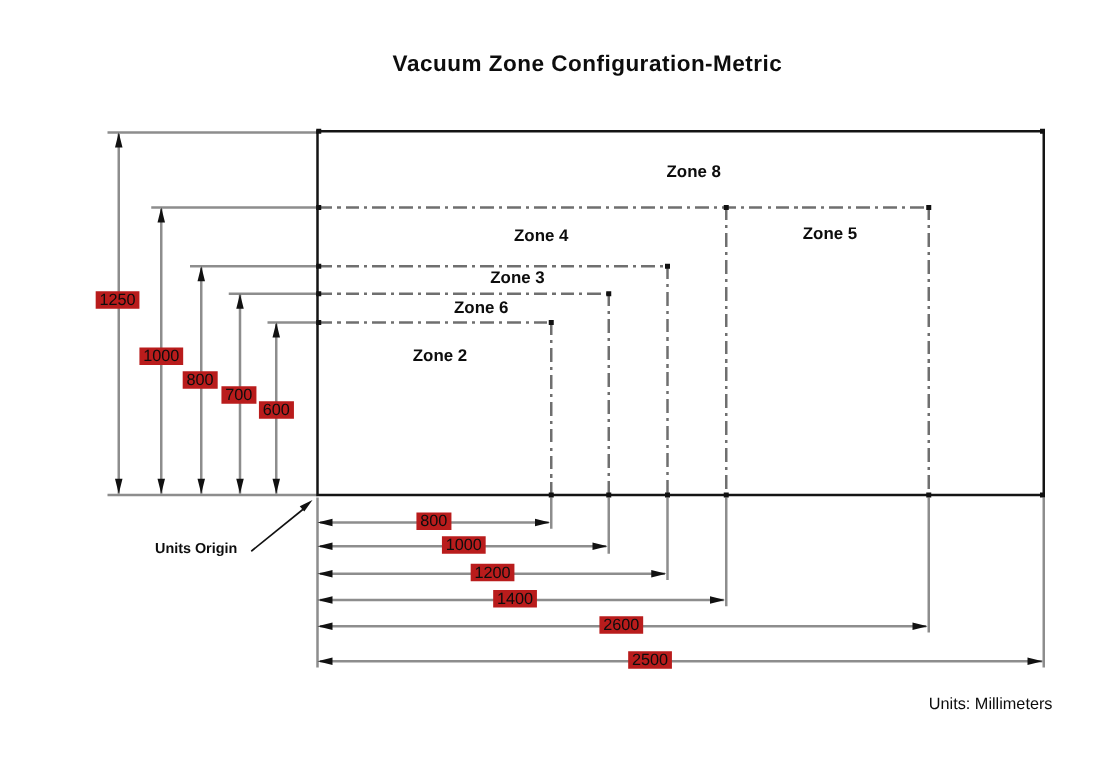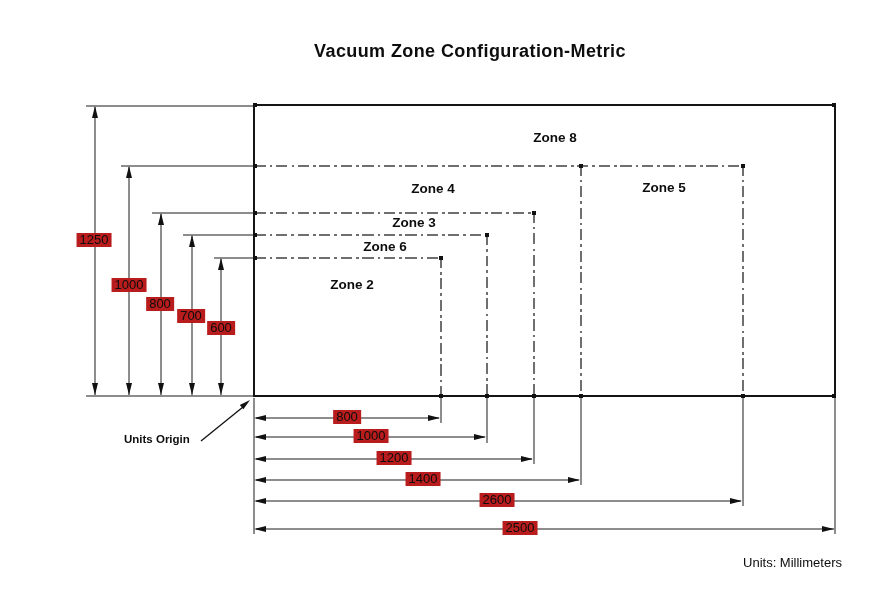--- a/index.html
+++ b/index.html
@@ -151,21 +151,21 @@
   <div class="abs dim-label" style="left:343px;top:436px;">1000</div>
 
   <div class="abs hline" style="left:228px;top:458px;width:276px;"></div>
   <div class="abs arr arr-left" style="left:226px;top:459px;"></div>
   <div class="abs arr arr-right" style="left:493px;top:459px;"></div>
   <div class="abs dim-label" style="left:366px;top:458px;">1200</div>
 
   <div class="abs hline" style="left:228px;top:479px;width:323px;"></div>
   <div class="abs arr arr-left" style="left:226px;top:480px;"></div>
   <div class="abs arr arr-right" style="left:540px;top:480px;"></div>
-  <div class="abs dim-label" style="left:395px;top:479px;text-align:center;">1400</div>
+  <div class="abs dim-label" style="left:384px;top:479px;text-align:center;">1400</div>
 
   <div class="abs hline" style="left:228px;top:500px;width:485px;"></div>
   <div class="abs arr arr-left" style="left:226px;top:501px;"></div>
   <div class="abs arr arr-right" style="left:702px;top:501px;"></div>
   <div class="abs dim-label" style="left:469px;top:500px;">2600</div>
 
   <div class="abs hline" style="left:228px;top:528px;width:578px;"></div>
   <div class="abs arr arr-left" style="left:226px;top:529px;"></div>
   <div class="abs arr arr-right" style="left:794px;top:529px;"></div>
   <div class="abs dim-label" style="left:492px;top:528px;">2500</div>

